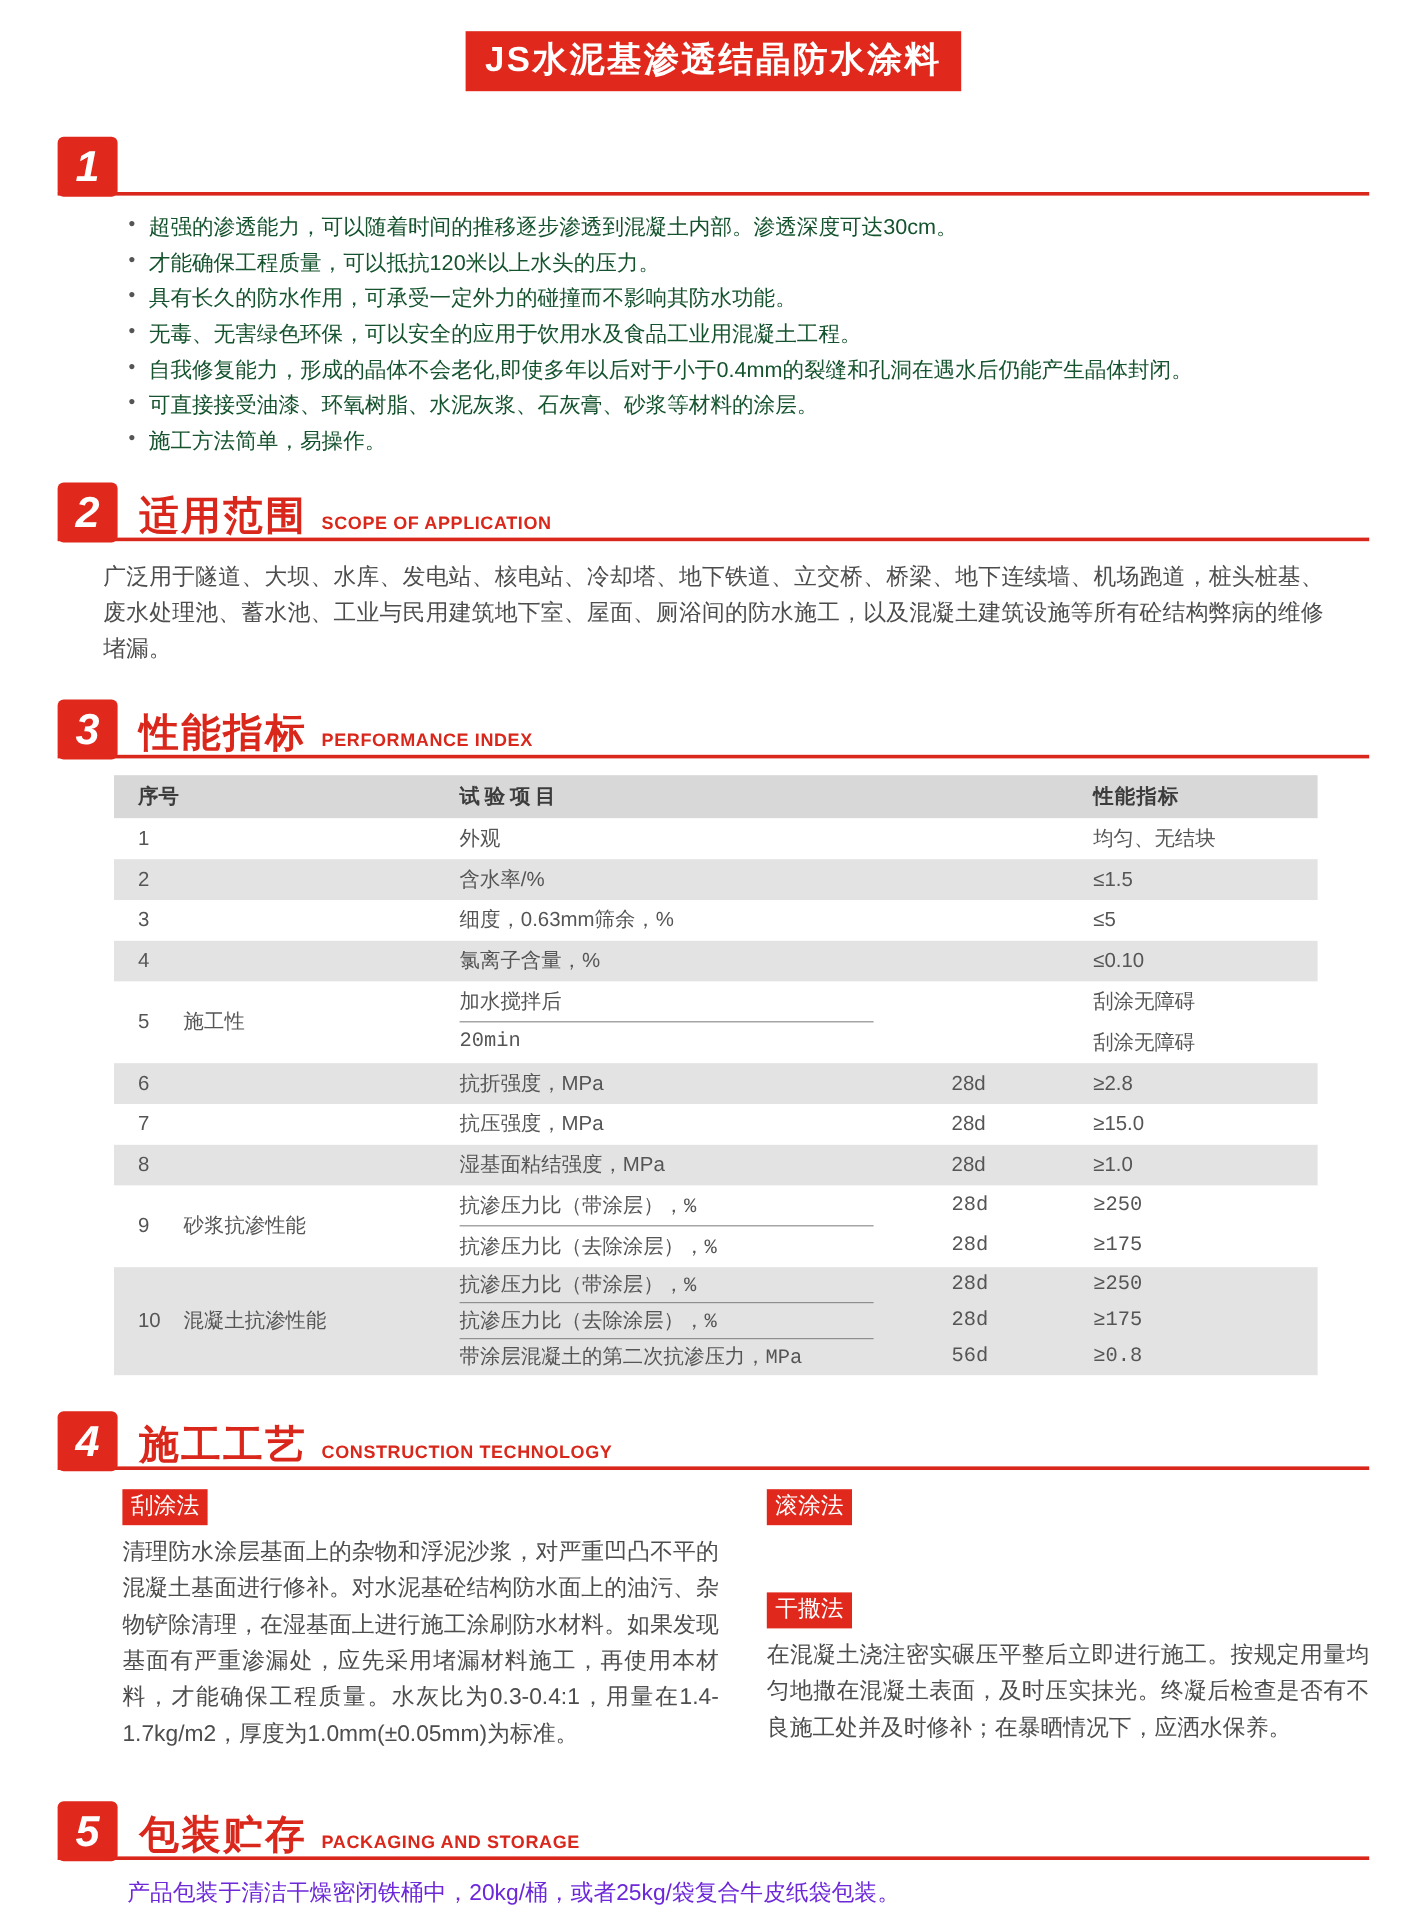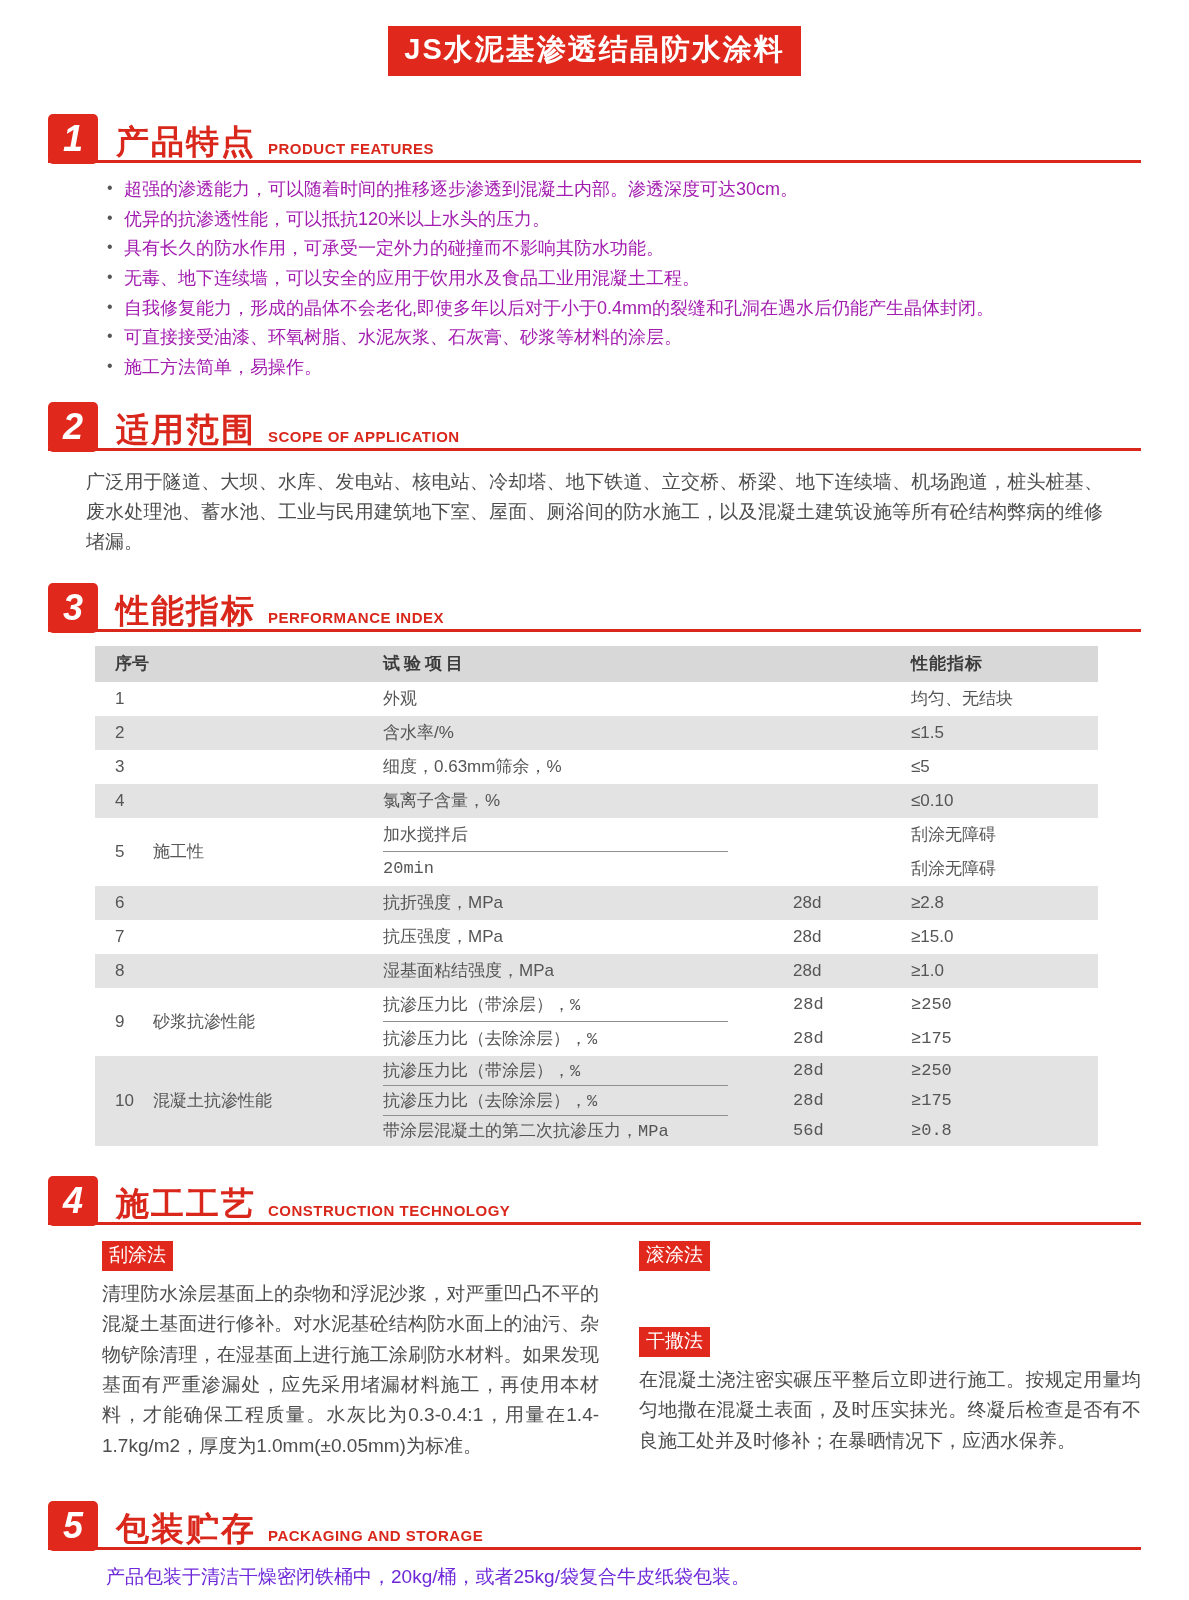--- a/index.html
+++ b/index.html
@@ -36,21 +36,21 @@
     color:#d9271b; font-size:33px; font-weight:800; letter-spacing:2px; line-height:1;
   }
   .sec-sub {
     color:#d9271b; font-size:15px; font-weight:700; letter-spacing:0.5px;
     margin-left:12px; margin-bottom:2px; line-height:1;
   }
 
   
   .features-list { list-style:none; margin-top:16px; padding-left:76px; }
   .features-list li {
-    position:relative; font-size:18px; color:#a21caf;
+    position:relative; font-size:18px; color:#14532d;
     margin-bottom:9px; line-height:1.15;
   }
   .features-list li::before {
     content:"•"; position:absolute; left:-17px; top:0;
     color:#555; font-size:16px;
   }
 
   
   .scope-text {
     margin:16px 38px 0 38px; font-size:19px; line-height:1.58;
@@ -107,30 +107,26 @@
 <body>
 
 <div class="page">
 
   <div class="banner-wrap">
     <div class="main-title">JS水泥基渗透结晶防水涂料</div>
   </div>
 
   <div class="sec-head mt-s1">
     <div class="sec-num">1</div>
-    <div class="sec-titles">
-      <span class="sec-title">产品特点</span>
-      <span class="sec-sub">PRODUCT FEATURES</span>
-    </div>
   </div>
   <ul class="features-list">
     <li>超强的渗透能力，可以随着时间的推移逐步渗透到混凝土内部。渗透深度可达30cm。</li>
-    <li>优异的抗渗透性能，可以抵抗120米以上水头的压力。</li>
+    <li>才能确保工程质量，可以抵抗120米以上水头的压力。</li>
     <li>具有长久的防水作用，可承受一定外力的碰撞而不影响其防水功能。</li>
-    <li>无毒、地下连续墙，可以安全的应用于饮用水及食品工业用混凝土工程。</li>
+    <li>无毒、无害绿色环保，可以安全的应用于饮用水及食品工业用混凝土工程。</li>
     <li>自我修复能力，形成的晶体不会老化,即使多年以后对于小于0.4mm的裂缝和孔洞在遇水后仍能产生晶体封闭。</li>
     <li>可直接接受油漆、环氧树脂、水泥灰浆、石灰膏、砂浆等材料的涂层。</li>
     <li>施工方法简单，易操作。</li>
   </ul>
 
   <div class="sec-head mt-s2">
     <div class="sec-num">2</div>
     <div class="sec-titles">
       <span class="sec-title">适用范围</span>
       <span class="sec-sub">SCOPE OF APPLICATION</span>

